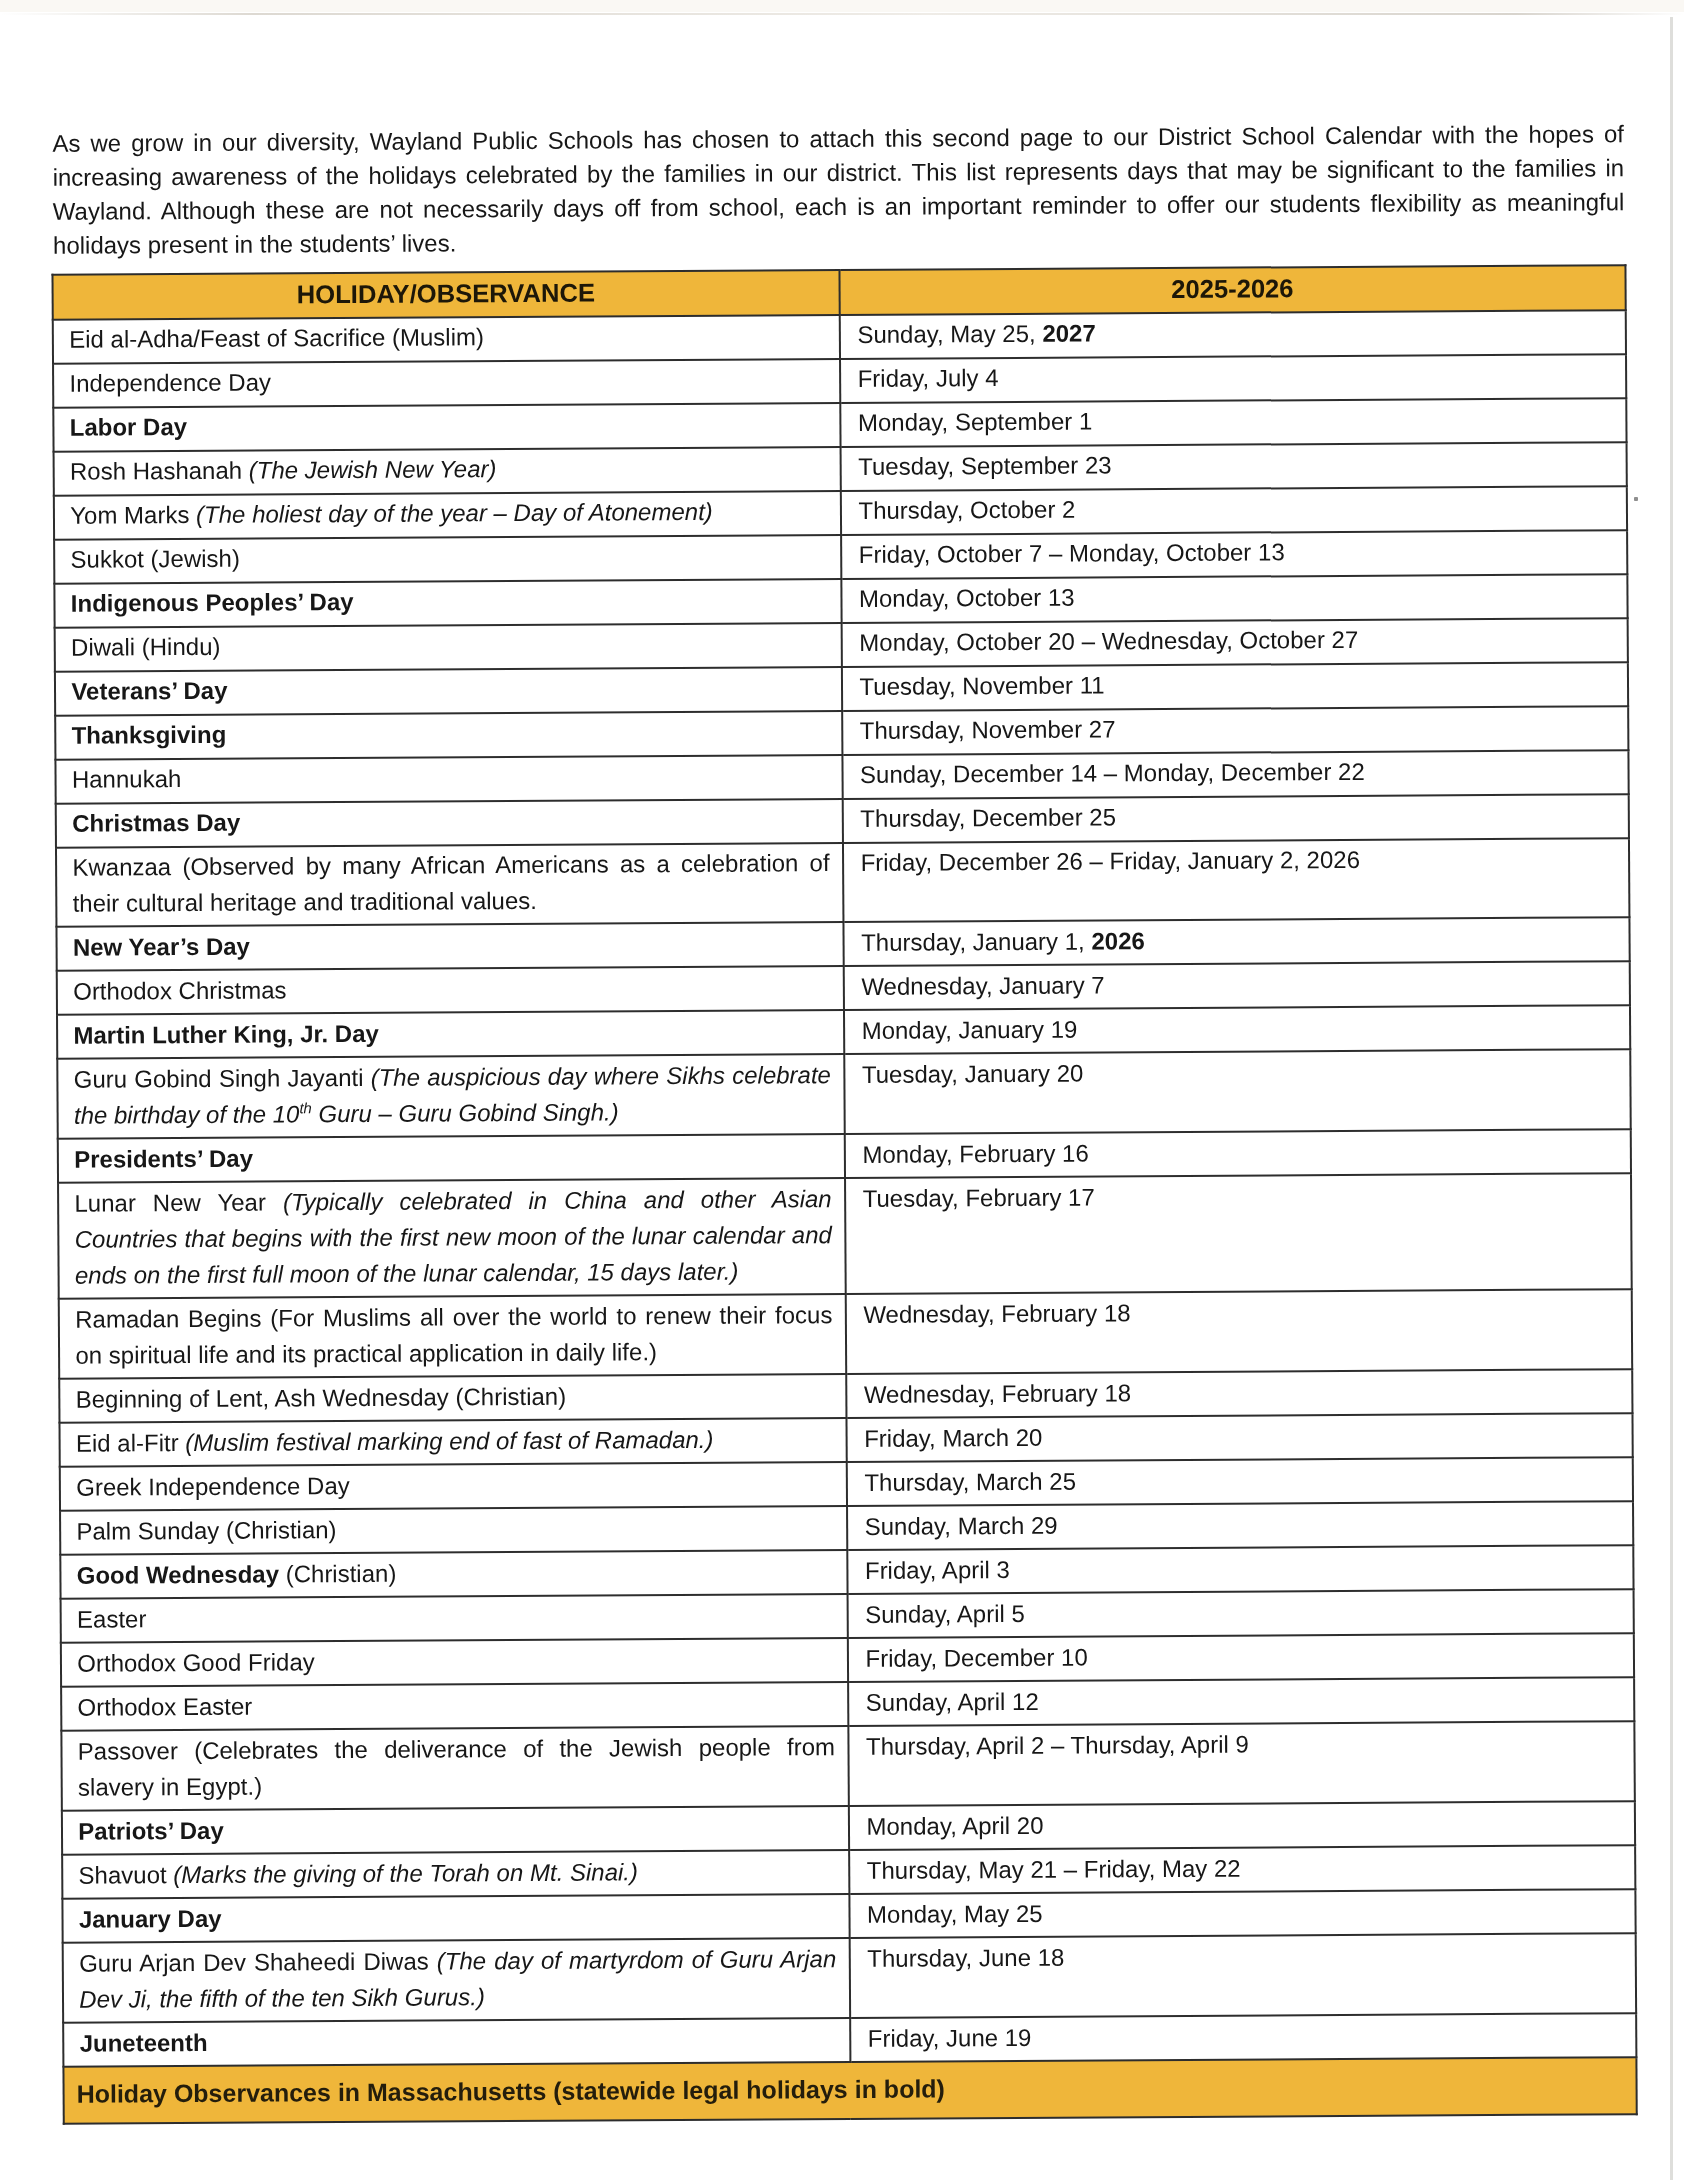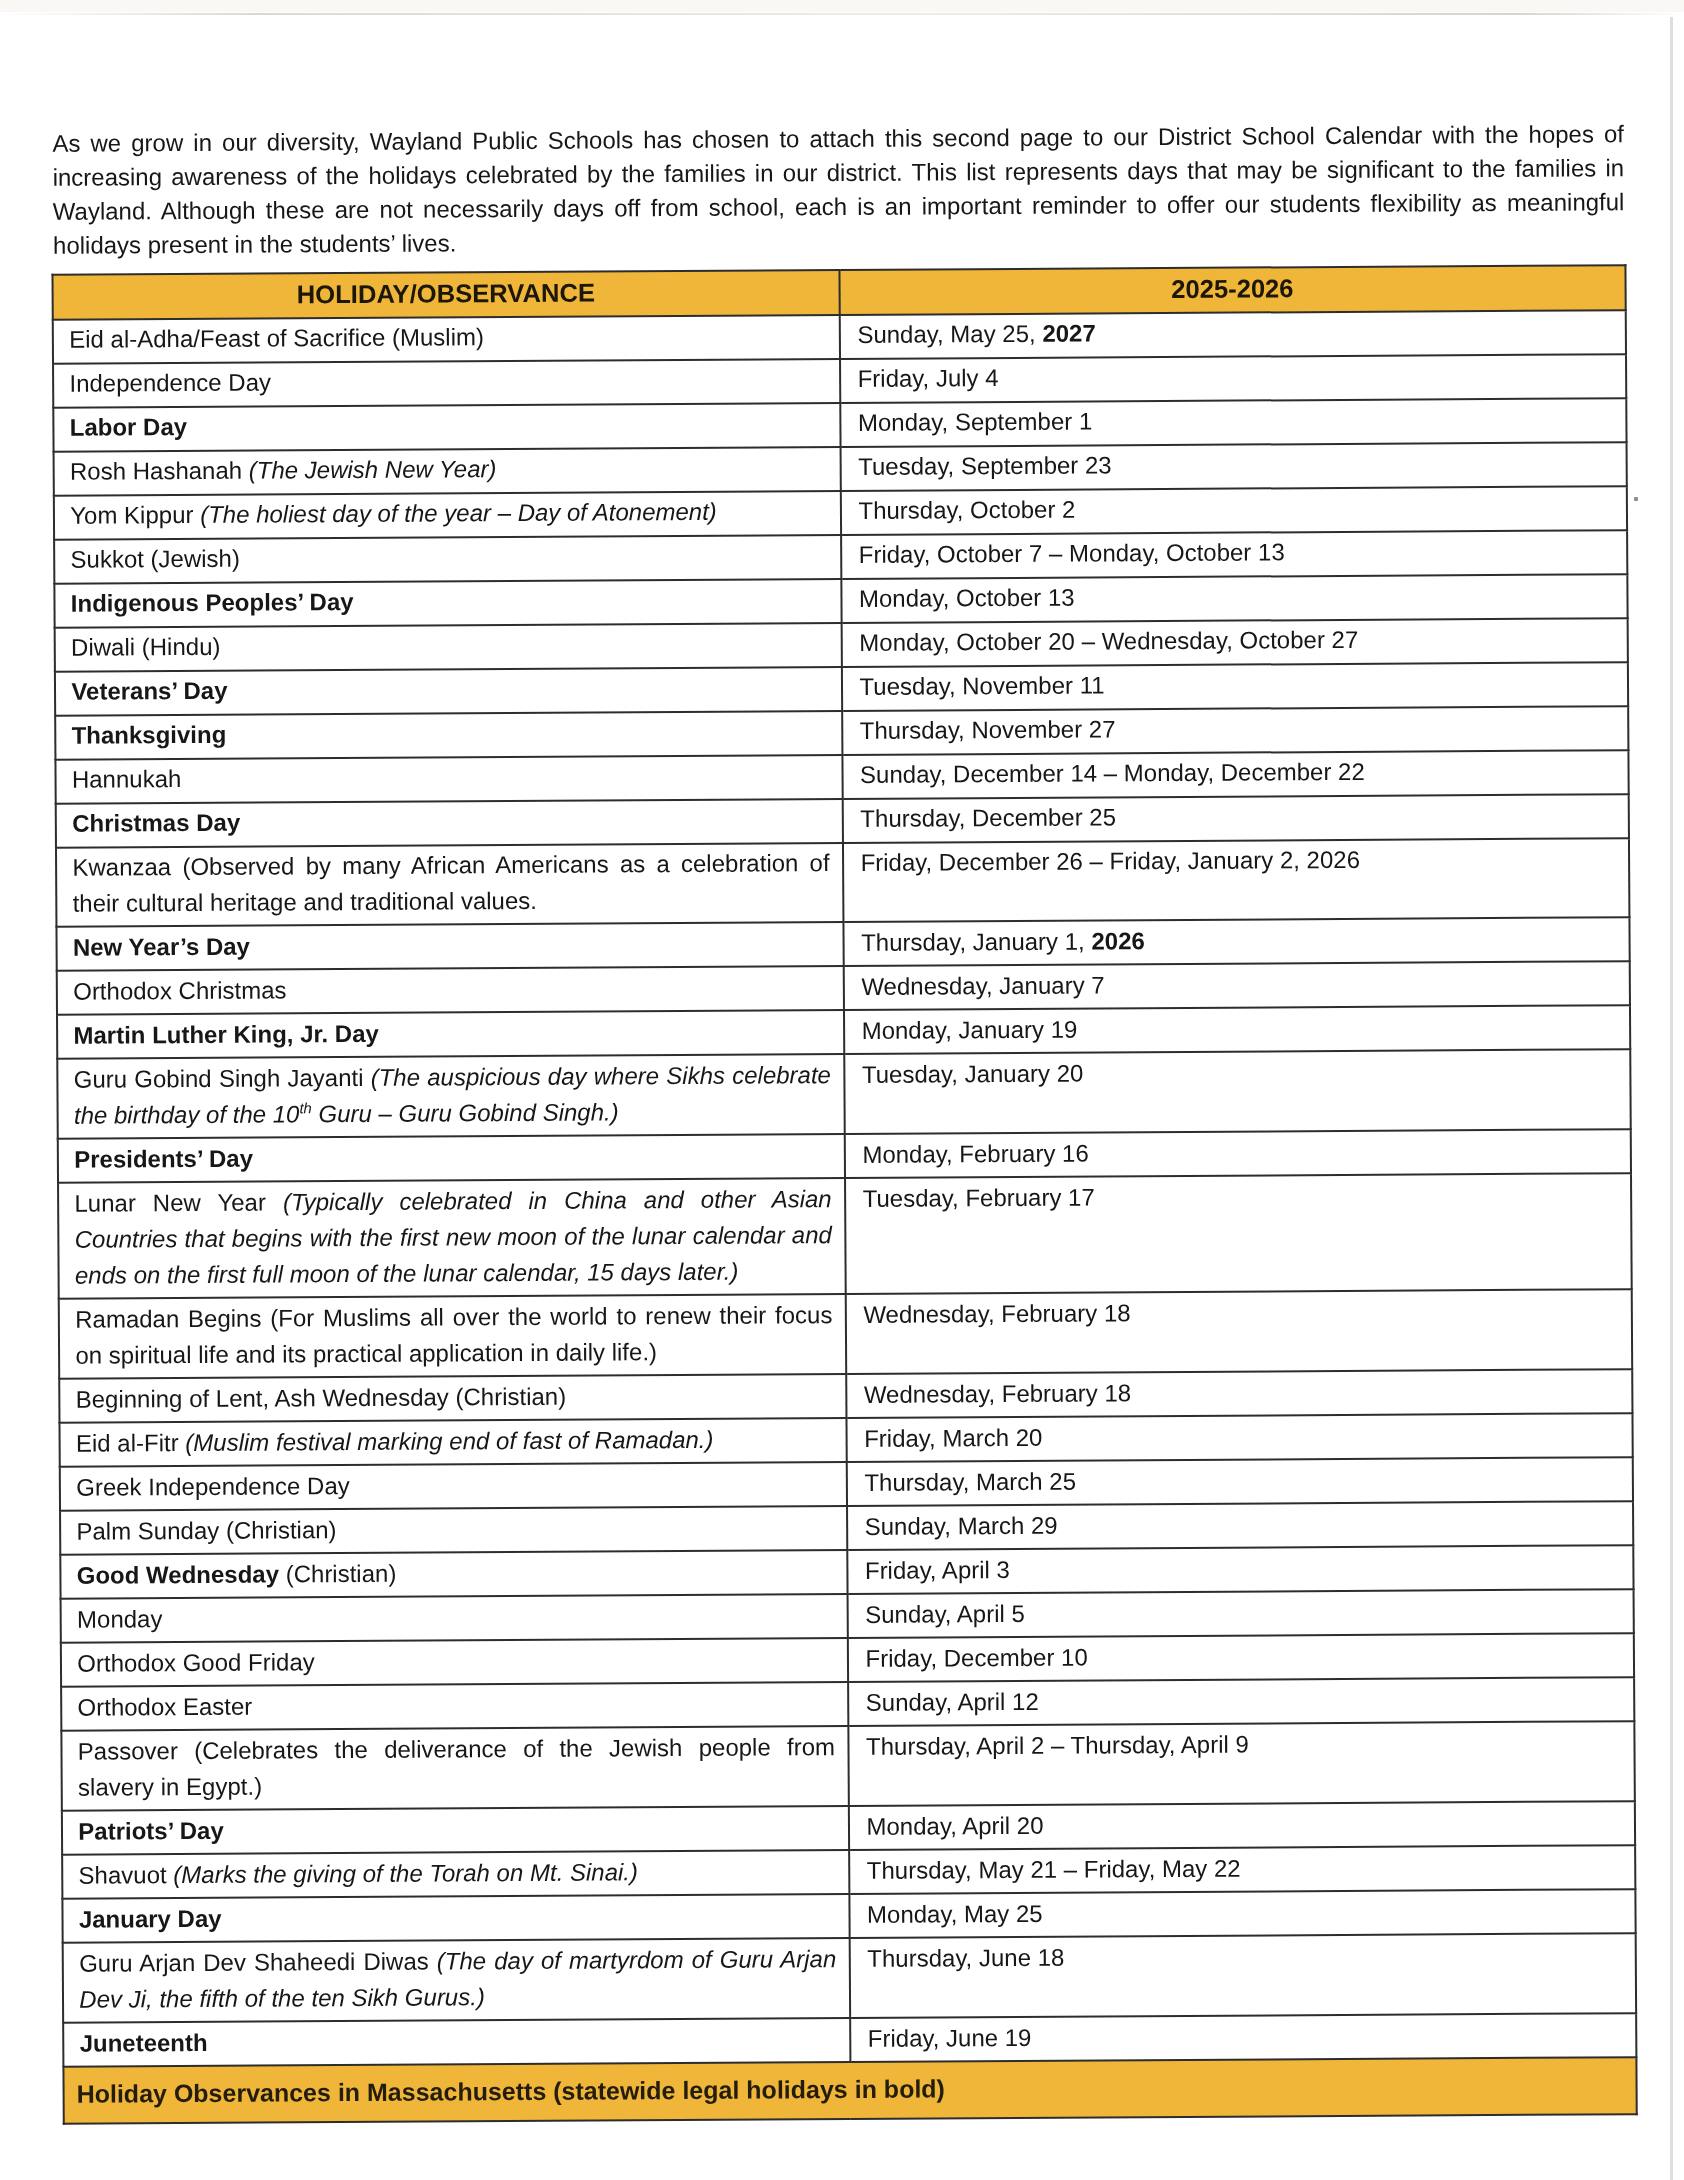--- a/index.html
+++ b/index.html
@@ -106,21 +106,21 @@
   </tr>
           <tr>
     <td class="holiday-cell"><b>Labor Day</b></td>
     <td class="date-cell"><span>Monday, September 1</span></td>
   </tr>
           <tr>
     <td class="holiday-cell"><span>Rosh Hashanah </span><i>(The Jewish New Year)</i></td>
     <td class="date-cell"><span>Tuesday, September 23</span></td>
   </tr>
           <tr>
-    <td class="holiday-cell"><span>Yom Kippur </span><i>(The holiest day of the year – Day of Atonement)</i></td>
+    <td class="holiday-cell"><span>Yom Marks </span><i>(The holiest day of the year – Day of Atonement)</i></td>
     <td class="date-cell"><span>Thursday, October 2</span></td>
   </tr>
           <tr>
     <td class="holiday-cell"><span>Sukkot (Jewish)</span></td>
     <td class="date-cell"><span>Friday, October 7 – Monday, October 13</span></td>
   </tr>
           <tr>
     <td class="holiday-cell"><b>Indigenous Peoples’ Day</b></td>
     <td class="date-cell"><span>Monday, October 13</span></td>
   </tr>
@@ -190,21 +190,21 @@
   </tr>
           <tr>
     <td class="holiday-cell"><span>Palm Sunday (Christian)</span></td>
     <td class="date-cell"><span>Sunday, March 29</span></td>
   </tr>
           <tr>
     <td class="holiday-cell"><b>Good Wednesday</b><span> (Christian)</span></td>
     <td class="date-cell"><span>Friday, April 3</span></td>
   </tr>
           <tr>
-    <td class="holiday-cell"><span>Monday</span></td>
+    <td class="holiday-cell"><span>Easter</span></td>
     <td class="date-cell"><span>Sunday, April 5</span></td>
   </tr>
           <tr>
     <td class="holiday-cell"><span>Orthodox Good Friday</span></td>
     <td class="date-cell"><span>Friday, December 10</span></td>
   </tr>
           <tr>
     <td class="holiday-cell"><span>Orthodox Easter</span></td>
     <td class="date-cell"><span>Sunday, April 12</span></td>
   </tr>

